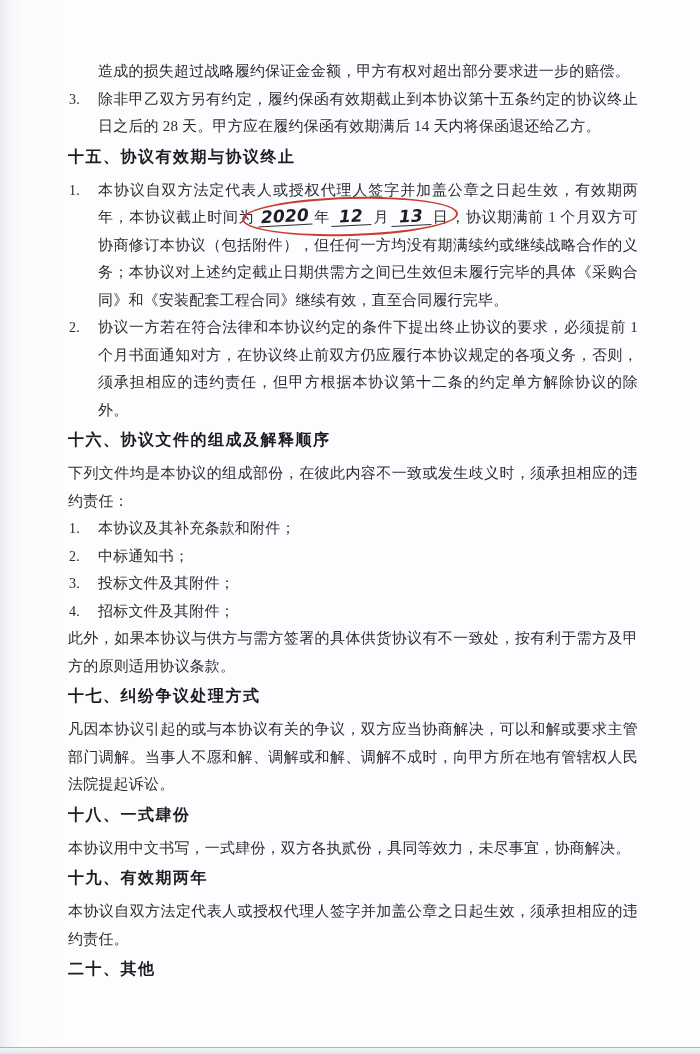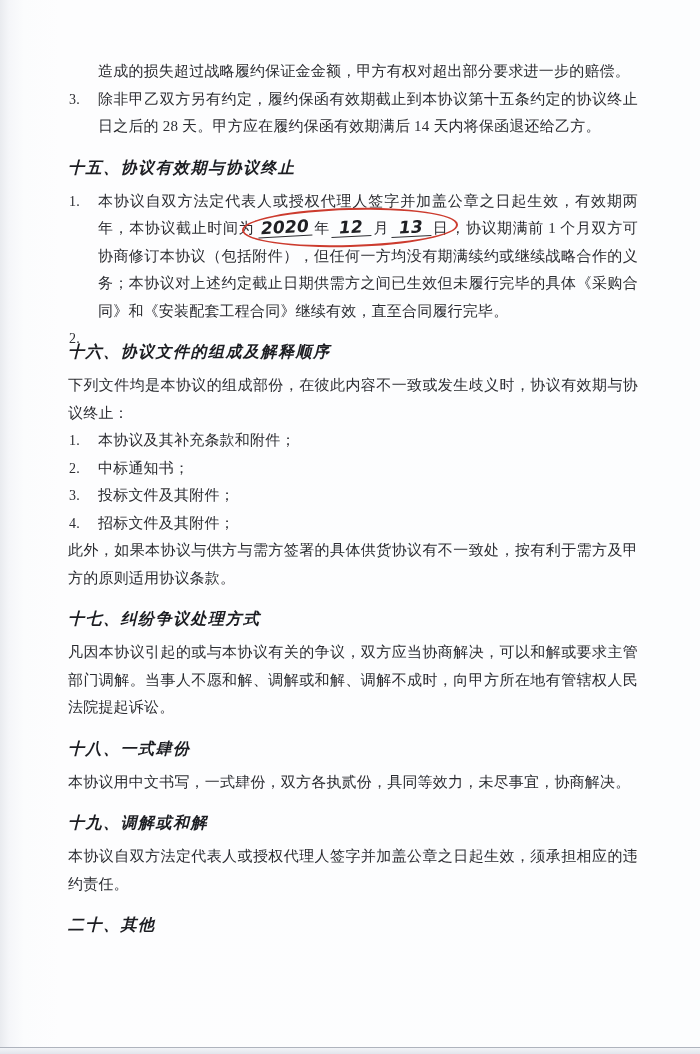--- a/index.html
+++ b/index.html
@@ -16,21 +16,21 @@
     font-size:15px;line-height:27.5px;
     text-align:justify;letter-spacing:0.2px;
     color:#2b2c31;
   }
   .li{position:relative;padding-left:30px;}
   .li .num{position:absolute;left:1px;top:0;font-size:14px;}
   .cont{padding-left:30px;}
   .heading{
     font-family:"Liberation Sans","DejaVu Sans",sans-serif;
     font-size:16px;font-weight:700;line-height:26px;
-    margin:14px 0 7px;letter-spacing:1.5px;color:#1c1d22;font-style:italic;
+    margin:3px 0 7px;letter-spacing:1.5px;color:#1c1d22;
   }
   .hand{
     font-family:"DejaVu Sans",sans-serif;
     font-style:italic;font-weight:600;font-size:17px;line-height:16px;
     display:inline-block;min-width:34px;text-align:center;
     border-bottom:1.6px solid #2e2e33;
     padding:0 3px 1px;margin:0 2px;
     transform:rotate(-3deg);
   }
   .hand.year{min-width:44px;}
@@ -55,30 +55,30 @@
 </style>
 </head>
 <body>
 
 <div class="page">
   <div class="doc">
       <div class="para cont">造成的损失超过战略履约保证金金额，甲方有权对超出部分要求进一步的赔偿。</div>
       <div class="li"><span class="num">3.</span><span>除非甲乙双方另有约定，履约保函有效期截止到本协议第十五条约定的协议终止日之后的 28 天。甲方应在履约保函有效期满后 14 天内将保函退还给乙方。</span></div>
       <div class="heading">十五、协议有效期与协议终止</div>
       <div class="li"><span class="num">1.</span><span>本协议自双方法定代表人或授权代理人签字并加盖公章之日起生效，有效期两年，本协议截止时间为</span><span class="circled"><i class="ring"></i><span class="hand year" style="color: rgb(32, 32, 36);">2020</span><span>年</span><span class="hand month" style="color: rgb(32, 32, 36);">12</span><span>月</span><span class="hand day" style="color: rgb(32, 32, 36);">13</span><span>日</span></span><span>，协议期满前 1 个月双方可协商修订本协议（包括附件），但任何一方均没有期满续约或继续战略合作的义务；本协议对上述约定截止日期供需方之间已生效但未履行完毕的具体《采购合同》和《安装配套工程合同》继续有效，直至合同履行完毕。</span></div>
-      <div class="li"><span class="num">2.</span></div>
+      <div class="li"><span class="num">2.</span><span>协议一方若在符合法律和本协议约定的条件下提出终止协议的要求，必须提前 1 个月书面通知对方，在协议终止前双方仍应履行本协议规定的各项义务，否则，须承担相应的违约责任，但甲方根据本协议第十二条的约定单方解除协议的除外。</span></div>
       <div class="heading">十六、协议文件的组成及解释顺序</div>
-      <div class="para">下列文件均是本协议的组成部份，在彼此内容不一致或发生歧义时，协议有效期与协议终止：</div>
+      <div class="para">下列文件均是本协议的组成部份，在彼此内容不一致或发生歧义时，须承担相应的违约责任：</div>
       <div class="li"><span class="num">1.</span><span>本协议及其补充条款和附件；</span></div>
       <div class="li"><span class="num">2.</span><span>中标通知书；</span></div>
       <div class="li"><span class="num">3.</span><span>投标文件及其附件；</span></div>
       <div class="li"><span class="num">4.</span><span>招标文件及其附件；</span></div>
       <div class="para">此外，如果本协议与供方与需方签署的具体供货协议有不一致处，按有利于需方及甲方的原则适用协议条款。</div>
       <div class="heading">十七、纠纷争议处理方式</div>
       <div class="para">凡因本协议引起的或与本协议有关的争议，双方应当协商解决，可以和解或要求主管部门调解。当事人不愿和解、调解或和解、调解不成时，向甲方所在地有管辖权人民法院提起诉讼。</div>
       <div class="heading">十八、一式肆份</div>
       <div class="para">本协议用中文书写，一式肆份，双方各执贰份，具同等效力，未尽事宜，协商解决。</div>
-      <div class="heading">十九、调解或和解</div>
+      <div class="heading">十九、有效期两年</div>
       <div class="para">本协议自双方法定代表人或授权代理人签字并加盖公章之日起生效，须承担相应的违约责任。</div>
       <div class="heading">二十、其他</div>
     </div>
   <div class="bottom-edge"></div>
 </div>
 
 </body></html>

